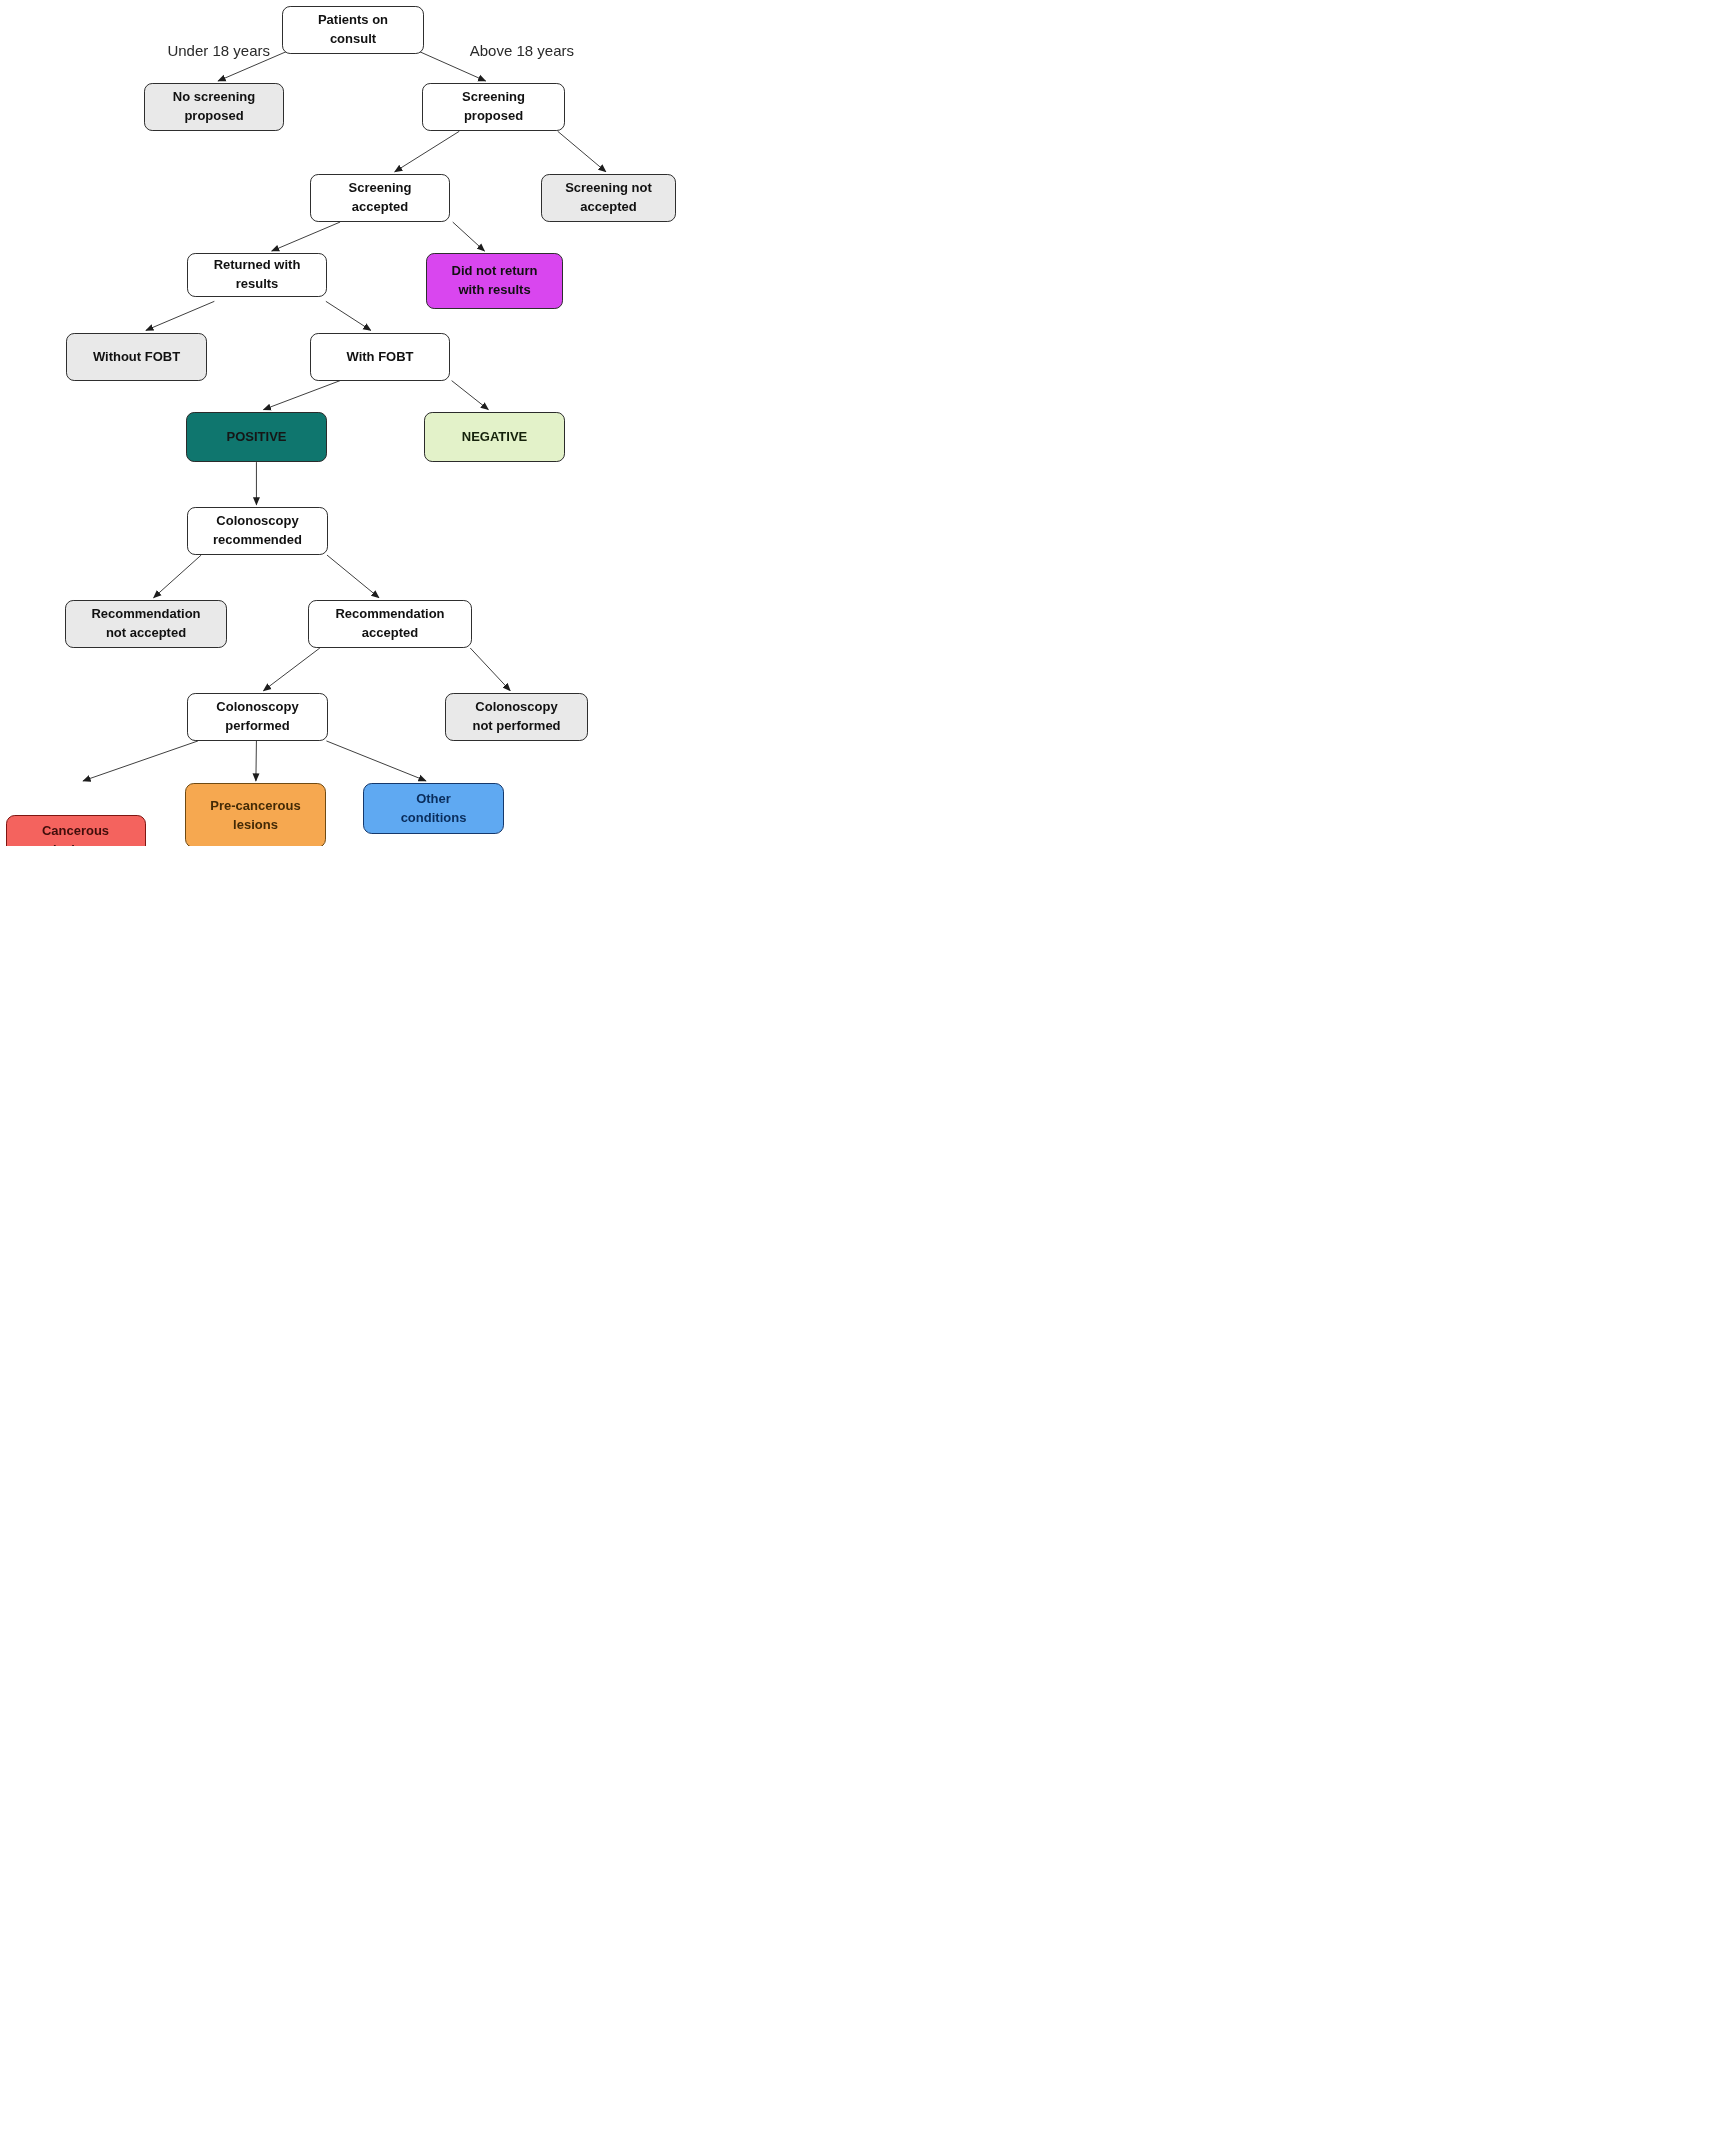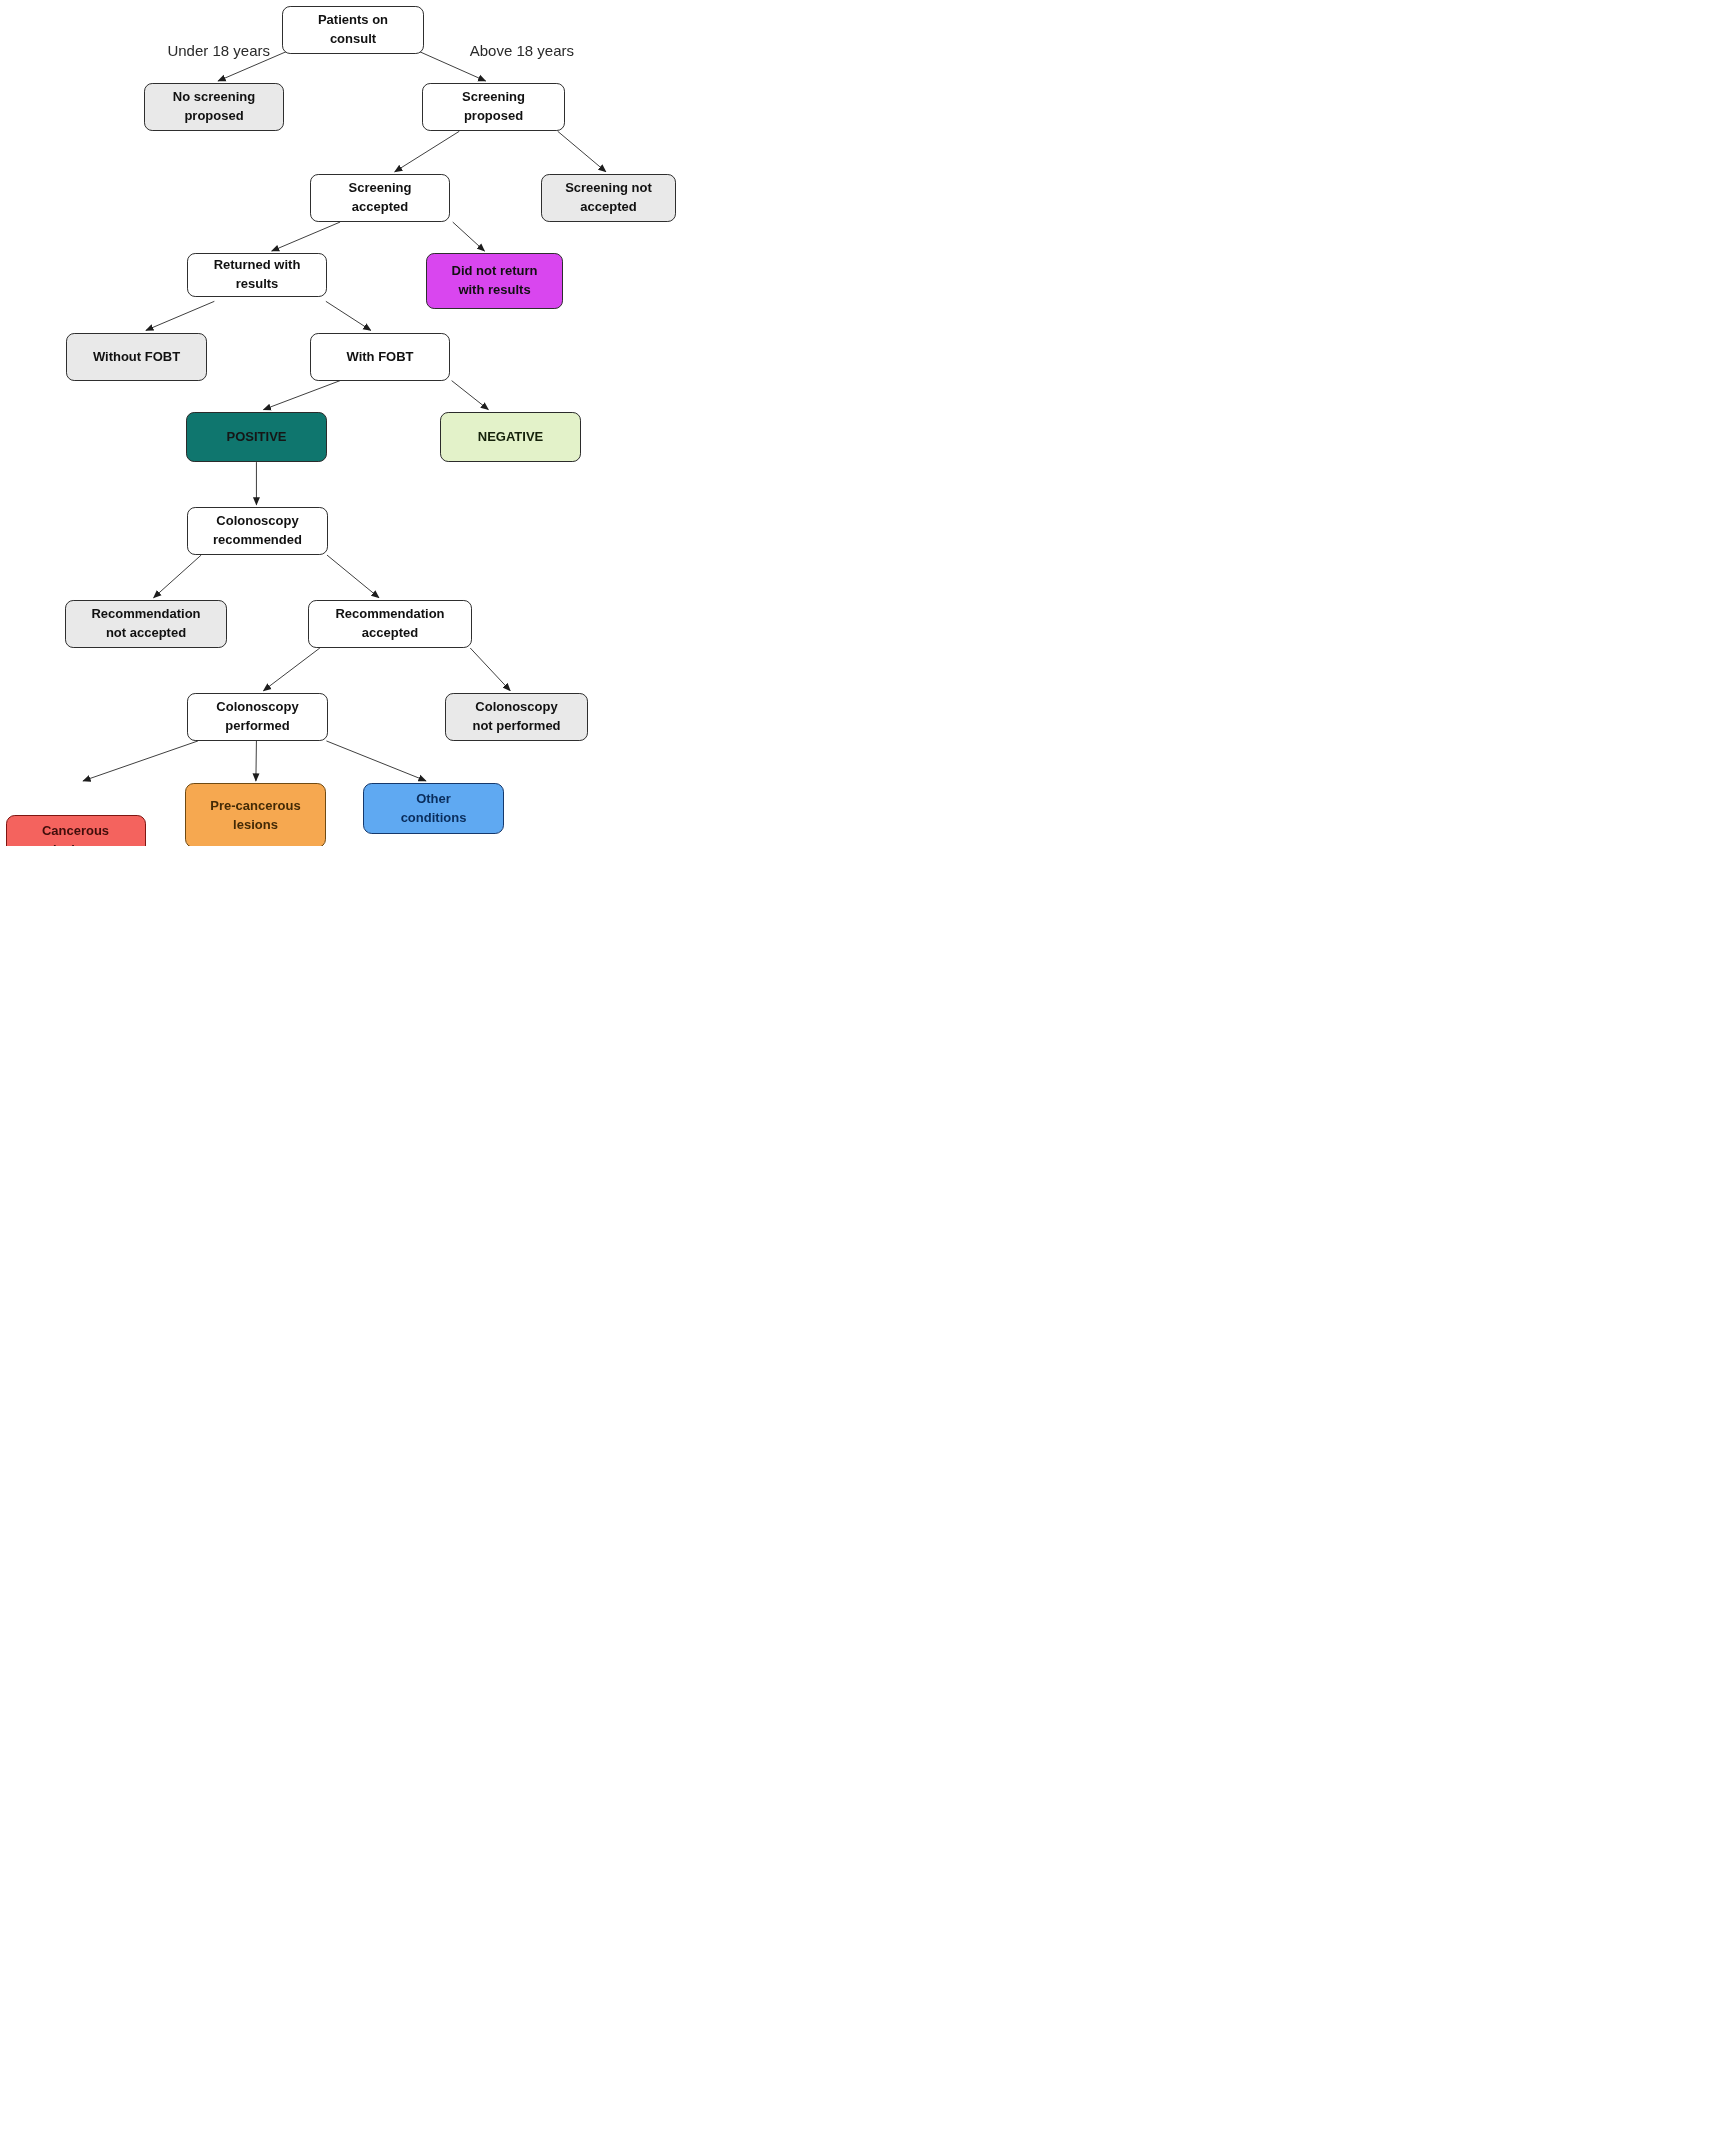--- a/index.html
+++ b/index.html
@@ -105,21 +105,21 @@
 
   <div class="node v-gray" style="left: 426px; top: 253px; width: 137px; height: 56px; background-color: #d946ef;">Did not return
 with results</div>
 
   <div class="node v-gray" style="left: 66px; top: 333px; width: 141px; height: 48px; background-color: rgb(233, 233, 233);">Without FOBT</div>
 
   <div class="node v-white" style="left: 310px; top: 333px; width: 140px; height: 48px; background-color: rgb(255, 255, 255);">With FOBT</div>
 
   <div class="node v-pink" style="left: 186px; top: 412px; width: 141px; height: 50px; background-color: #0f766e;">POSITIVE</div>
 
-  <div class="node v-green" style="left: 424px; top: 412px; width: 141px; height: 50px; background-color: rgb(227, 242, 201); margin-left: 16px;">NEGATIVE</div>
+  <div class="node v-green" style="left: 424px; top: 412px; width: 141px; height: 50px; background-color: rgb(227, 242, 201);">NEGATIVE</div>
 
   <div class="node v-white" style="left: 187px; top: 507px; width: 141px; height: 48px; background-color: rgb(255, 255, 255);">Colonoscopy
 recommended</div>
 
   <div class="node v-gray" style="left: 65px; top: 600px; width: 162px; height: 48px; background-color: rgb(233, 233, 233);">Recommendation
 not accepted</div>
 
   <div class="node v-white" style="left: 308px; top: 600px; width: 164px; height: 48px; background-color: rgb(255, 255, 255);">Recommendation
 accepted</div>
 

